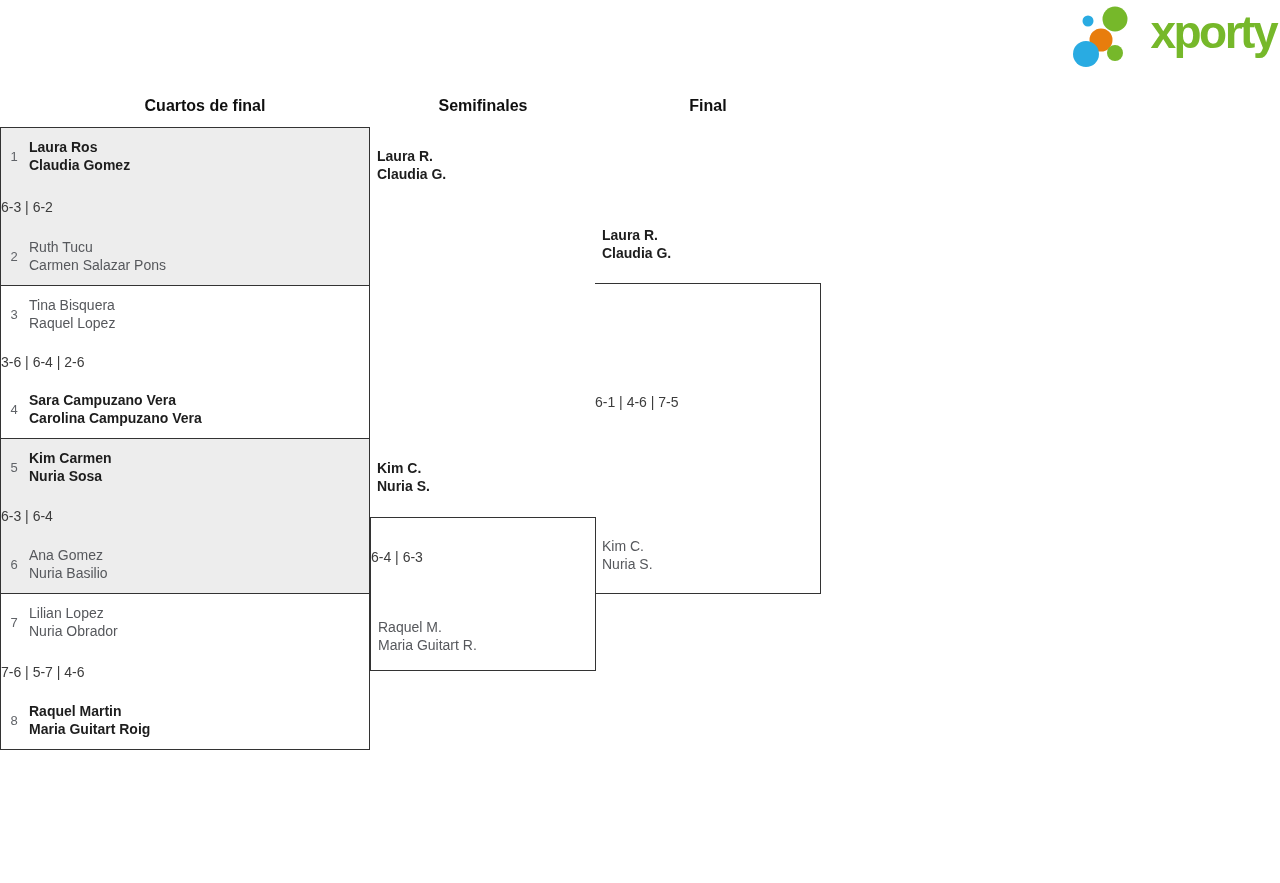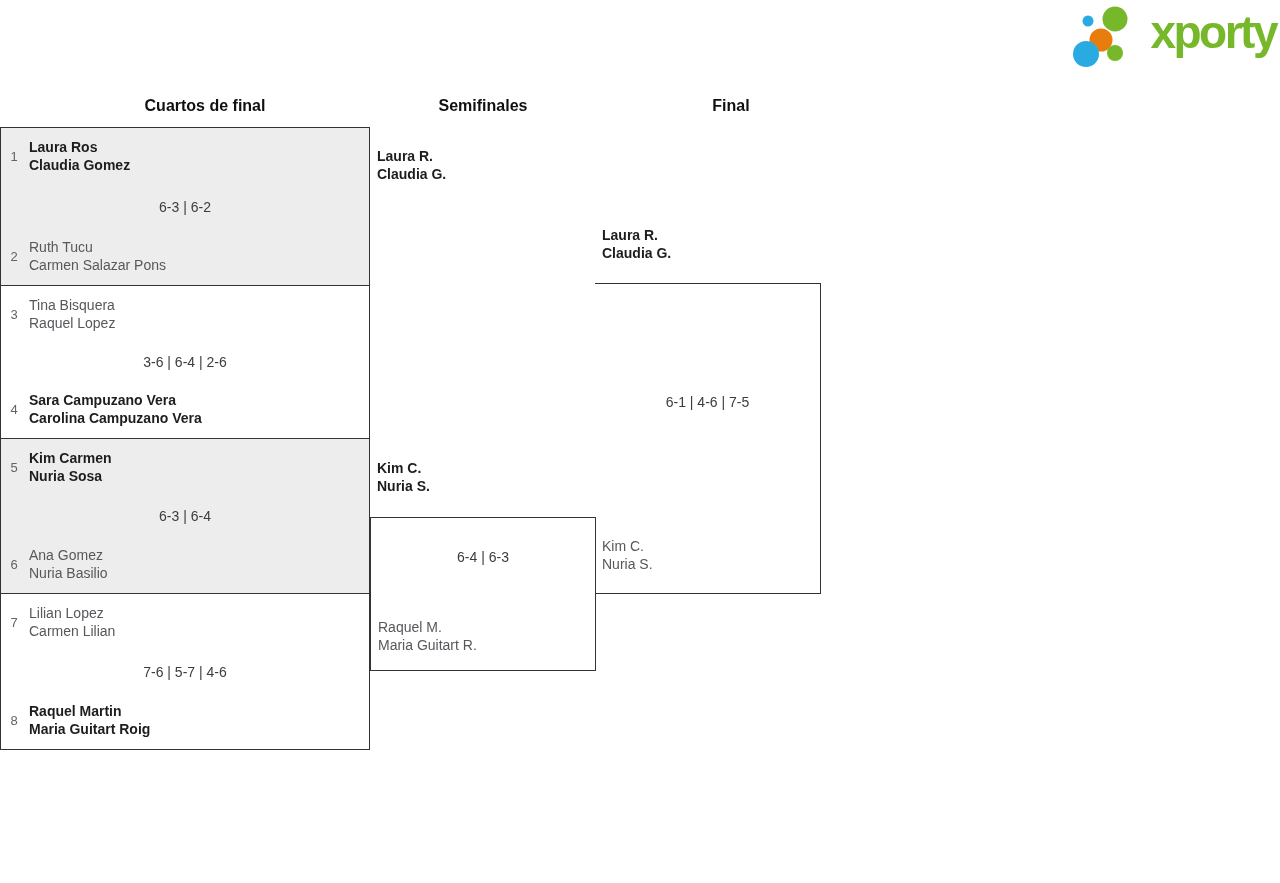--- a/index.html
+++ b/index.html
@@ -12,40 +12,40 @@
   .title { position:absolute; left:3px; top:2px; font-size:26px; line-height:31px;
            font-weight:700; color:#1b1b1b; letter-spacing:-0.2px; }
   .logo { position:absolute; top:2px; right:4px; display:flex; align-items:center; text-decoration:none; cursor:pointer; }
   .logo-text { font-size:46px; font-weight:700; color:#76b82a; letter-spacing:-2.5px;
                line-height:1; margin-left:20px; margin-bottom:6px; }
 
   
   .colh { position:absolute; top:97px; text-align:center; font-size:16px; font-weight:700; color:#101010; }
   .colh.c1 { left:0; width:370px;padding-left:20px; }
   .colh.c2 { left:370px; width:226px; }
-  .colh.c3 { left:618px; width:226px; }
+  .colh.c3 { left:595px; width:226px; }
 
   
   .match { position:absolute; left:0; width:370px; border:1px solid #333333;
            box-sizing:border-box; background:#ffffff; }
   .match.shaded { background:#ededed; }
   #qf1 { top:127px; height:159px; }
   #qf2 { top:285px; height:154px; }
   #qf3 { top:438px; height:156px; }
   #qf4 { top:593px; height:157px; }
 
   .team { position:absolute; left:6px; display:flex; align-items:center; }
   .team.top { top:10px; }
   .team.bot { bottom:11px; }
   .seed { width:14px; margin-right:8px; text-align:center; font-size:13px; color:#606368; flex:none; }
   .names { font-size:14px; line-height:18px; }
   .names.w { font-weight:700; color:#1d1d1d; }
   .names.l { font-weight:400; color:#56585c; }
 
-  .score { position:absolute; left:0; right:0; text-align:center; font-size:14px; color:#3c3c3c; }
+  .score { position:absolute; left:0; right:0; text-align:left; font-size:14px; color:#3c3c3c; }
   .match .score { top:50%; transform:translateY(-50%); }
 
   
   .sf-box { position:absolute; left:370px; width:226px; height:154px;
             border:1px solid #333333; box-sizing:border-box; background:transparent; }
   #sf1 { top:207px; }
   #sf2 { top:517px; }
   .sf-box .score { top:31px; }
   .sf-loser { position:absolute; left:7px; bottom:16px; }
 
@@ -137,21 +137,21 @@
         <div>Nuria Basilio</div>
       </div>
     </div>
   </div>
 
   <div class="match" id="qf4">
     <div class="team top">
       <span class="seed">7</span>
       <div class="names l">
         <div>Lilian Lopez</div>
-        <div>Carmen Lilian</div>
+        <div>Nuria Obrador</div>
       </div>
     </div>
     <div class="score">7-6 | 5-7 | 4-6</div>
     <div class="team bot">
       <span class="seed">8</span>
       <div class="names w">
         <div>Raquel Martin</div>
         <div>Maria Guitart Roig</div>
       </div>
     </div>

